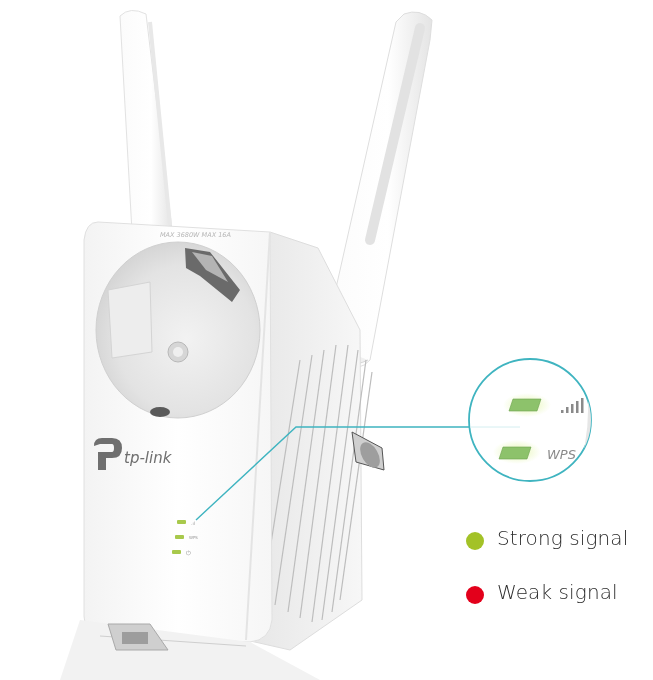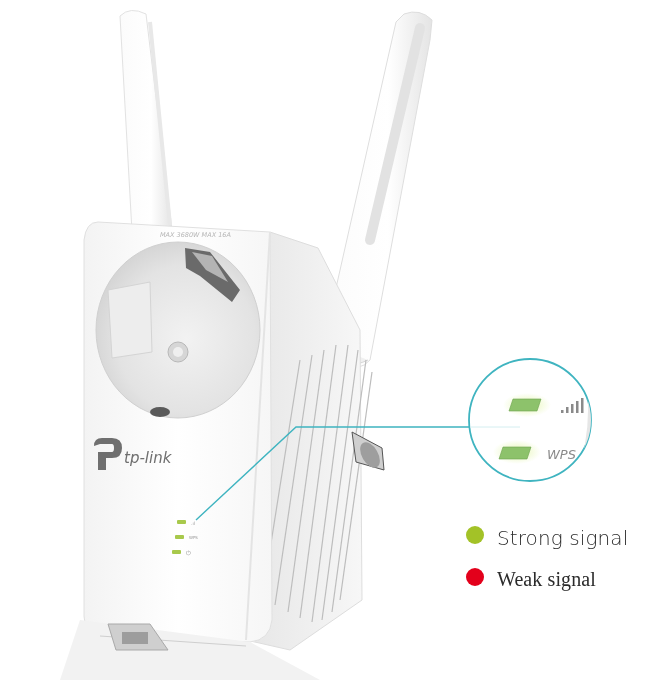--- a/index.html
+++ b/index.html
@@ -1,19 +1,19 @@
 <!DOCTYPE html>
 <html><head>
 <meta charset="utf-8">
 <style>
   html, body { margin:0; padding:0; background:#ffffff; }
   body { width:653px; height:680px; position:relative; overflow:hidden;
          font-family:"DejaVu Sans", "Liberation Sans", sans-serif; }
   #scene { position:absolute; left:0; top:0; width:653px; height:680px; }
-  .legend { position:absolute; left:466px; display:flex; align-items:flex-start; }
+  .legend { position:absolute; left:466px; display:flex; align-items:flex-end; }
   .legend .dot { width:18px; height:18px; border-radius:50%; margin-right:13px; }
   .legend .lbl { font-size:20px; color:#2b2b2b; font-weight:300; letter-spacing:0.1px; }
   .spec { font-family:"DejaVu Sans", sans-serif; font-style:italic; }
 </style>
 </head>
 <body>
 
 <svg id="scene" viewBox="0 0 653 680" xmlns="http://www.w3.org/2000/svg">
   <defs>
     <linearGradient id="bodyFront" x1="0" y1="0" x2="1" y2="0">
@@ -131,16 +131,16 @@
     <ellipse cx="517" cy="452" rx="24" ry="12" fill="url(#ledGlow)"></ellipse>
     <path d="M503 447 L531 447 L527 459 L499 459 Z" fill="#8dc26b" stroke="#6da24f" stroke-width="0.6"></path>
     <text x="547" y="459" font-size="13" font-style="italic" fill="#8a8a8a">WPS</text>
   </g>
 </svg>
 
 <div class="legend" style="top:526px;">
   <span class="dot" style="background:#a3c227;"></span>
   <span class="lbl">Strong signal</span>
 </div>
-<div class="legend" style="top:568px;font-family:Liberation Serif, serif;">
+<div class="legend" style="top:580px;">
   <span class="dot" style="background:#e3001b;"></span>
   <span class="lbl">Weak signal</span>
 </div>
 
 </body></html>

